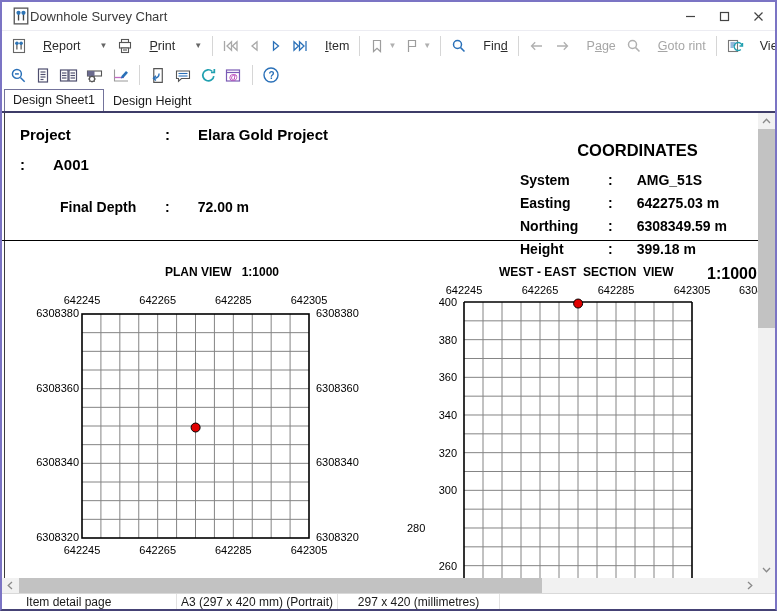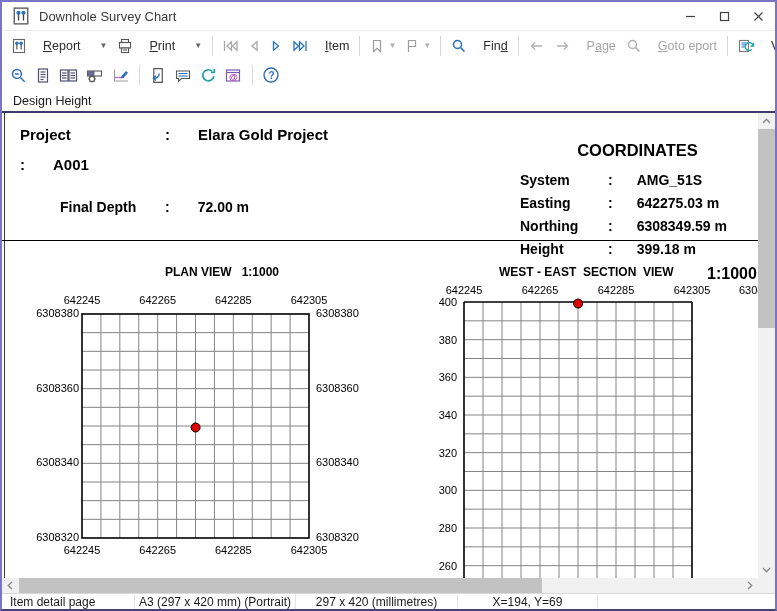--- a/index.html
+++ b/index.html
@@ -1,20 +1,20 @@
 <!DOCTYPE html>
 <html><head>
 <meta charset="utf-8">
 <style>
   html,body{margin:0;padding:0;background:#cfcfcf;font-family:"Liberation Sans",sans-serif;}
   .window{width:777px;height:611px;box-sizing:border-box;border:2px solid #7b74c4;border-bottom-color:#454275;
     background:#fff;display:flex;flex-direction:column;overflow:hidden;position:relative;}
   
   .titlebar{flex:0 0 28px;display:flex;align-items:center;padding:0 0 0 10px;background:#fff;border-bottom:1px solid #ececf2;}
-  .titlebar .title{font-size:13px;color:#3a3a3a;margin-left:9px;flex:1;white-space:nowrap;}
+  .titlebar .title{font-size:13px;color:#3a3a3a;flex:1;white-space:nowrap;}
   .win-controls{display:flex;height:100%;}
   .win-btn{width:34px;height:100%;display:flex;align-items:center;justify-content:center;}
   
   .toolbar{display:flex;align-items:center;padding:0 4px;background:#fff;}
   .tb1{flex:0 0 30px;}
   .tb2{flex:0 0 28px;}
   .tbtn{display:flex;align-items:center;gap:16px;padding:2px 5px;font-size:12.5px;color:#2b2b2b;white-space:nowrap;border-radius:2px;}
   .tbtn.disabled{color:#a6a6a6;}
   .ibtn{display:flex;align-items:center;justify-content:center;padding:3px 4px;}
   .ul{text-decoration:underline;}
@@ -45,21 +45,21 @@
   .vscroll{position:absolute;right:0;top:0;width:17px;height:465px;background:#f1f1f1;}
   .vthumb{position:absolute;left:0;top:16px;width:17px;height:199px;background:#c2c2c2;}
   .varrow{position:absolute;left:0;width:17px;height:16px;display:flex;align-items:center;justify-content:center;}
   .hscroll{position:absolute;left:0;top:465px;width:756px;height:15px;background:#f1f1f1;}
   .hthumb{position:absolute;left:17px;top:0;width:523px;height:15px;background:#c2c2c2;}
   .harrow{position:absolute;top:0;width:16px;height:15px;display:flex;align-items:center;justify-content:center;}
   .scroll-corner{position:absolute;right:0;top:465px;width:17px;height:15px;background:#f1f1f1;}
   
   .statusbar{flex:1;display:flex;align-items:center;font-size:12px;color:#1a1a1a;background:#fff;border-top:1px solid #d9d9d9;}
   .scell{height:100%;display:flex;align-items:center;border-right:1px solid #e2e2e2;box-sizing:border-box;}
-  .scell.c1{width:133px;padding-left:8px;}
+  .scell.c1{width:175px;padding-left:24px;}
   .scell.c2{width:161px;justify-content:center;}
   .scell.c3{width:162px;justify-content:center;}
   .scell.c4{width:140px;justify-content:center;}
   .scell.c5{flex:1;border-right:none;}
   svg{display:block;}
 </style>
 </head>
 <body>
 
 <div class="window">
@@ -197,21 +197,21 @@
         </span>
       <span class="lblgrp"><span>P</span><span class="ul">a</span><span>ge</span></span>
     </div>
     <div class="tbtn disabled">
       <span>
           <svg width="16" height="16" viewBox="0 0 16 16" fill="none" stroke="#b0b0b0" stroke-width="1.5">
             <circle cx="6.5" cy="6.5" r="4"></circle>
             <line x1="9.6" y1="9.6" x2="13.5" y2="13.5"></line>
           </svg>
         </span>
-      <span class="lblgrp"><span class="ul">G</span><span>oto eport</span></span>
+      <span class="lblgrp"><span class="ul">G</span><span>oto rint</span></span>
     </div>
     <div class="sep"></div>
     <div class="tbtn">
       <span>
           <svg width="17" height="16" viewBox="0 0 17 16">
             <rect x="1.5" y="2.5" width="9" height="11" fill="#fff" stroke="#777" stroke-width="1.1"></rect>
             <line x1="3.5" y1="5" x2="8.5" y2="5" stroke="#2a70b8"></line>
             <line x1="3.5" y1="7" x2="8.5" y2="7" stroke="#2a70b8"></line>
             <line x1="3.5" y1="9" x2="6.5" y2="9" stroke="#2a70b8"></line>
             <path d="M15 7.5a4 4 0 10-1.2 4" fill="none" stroke="#21a0b0" stroke-width="1.4"></path>
@@ -336,20 +336,21 @@
       <span>
           <svg width="18" height="18" viewBox="0 0 18 18">
             <circle cx="9" cy="9" r="7" fill="none" stroke="#2a70b8" stroke-width="1.4"></circle>
             <text x="6.6" y="12.6" font-size="10" font-weight="bold" fill="#2a70b8" font-family="Liberation Sans, sans-serif">?</text>
           </svg>
         </span>
     </div>
   </div>
 
   <div class="tabbar">
+    <div class="tab active">Design Sheet1</div>
     <div class="tab">Design Height</div>
   </div>
 
   <div class="content-area">
     <div class="page" id="charts">
       <div class="page-edge"></div>
 
       <div class="hrow" style="left:18px;top:13px;font-size:15px;">
         <span class="lbl" style="width:145px;">Project</span>
           <span class="cln">:</span>
@@ -440,21 +441,21 @@
         <div class="tick" style="left: 503px; top: 171px; width: 70px; text-align: center;">642265</div>
         <div class="tick" style="left: 579px; top: 171px; width: 70px; text-align: center;">642285</div>
         <div class="tick" style="left: 655px; top: 171px; width: 70px; text-align: center;">642305</div>
         <div class="tick" style="left: 737px; top: 171px; width: 40px;">6308</div>
         <div class="tick" style="left: 405px; top: 183px; width: 50px; text-align: right;">400</div>
         <div class="tick" style="left: 405px; top: 220.667px; width: 50px; text-align: right;">380</div>
         <div class="tick" style="left: 405px; top: 258.333px; width: 50px; text-align: right;">360</div>
         <div class="tick" style="left: 405px; top: 296px; width: 50px; text-align: right;">340</div>
         <div class="tick" style="left: 405px; top: 333.666px; width: 50px; text-align: right;">320</div>
         <div class="tick" style="left: 405px; top: 371.333px; width: 50px; text-align: right;">300</div>
-        <div class="tick" style="left: 405px; top: 409px; width: 50px; text-align: right;">280</div>
+        <div class="tick" style="left: 405px; top: 409px; width: 50px; ">280</div>
         <div class="tick" style="left: 405px; top: 446.666px; width: 50px; text-align: right;">260</div>
         <svg width="231" height="282" style="position:absolute;left:461px;top:184px;">
           <line x1="20" y1="5" x2="20" y2="282" stroke="#848484" stroke-width="1"></line>
           <line x1="39" y1="5" x2="39" y2="282" stroke="#848484" stroke-width="1"></line>
           <line x1="58" y1="5" x2="58" y2="282" stroke="#848484" stroke-width="1"></line>
           <line x1="77" y1="5" x2="77" y2="282" stroke="#848484" stroke-width="1"></line>
           <line x1="96" y1="5" x2="96" y2="282" stroke="#848484" stroke-width="1"></line>
           <line x1="115" y1="5" x2="115" y2="282" stroke="#848484" stroke-width="1"></line>
           <line x1="134" y1="5" x2="134" y2="282" stroke="#848484" stroke-width="1"></line>
           <line x1="153" y1="5" x2="153" y2="282" stroke="#848484" stroke-width="1"></line>
@@ -508,17 +509,16 @@
           </svg>
         </div>
     </div>
     <div class="scroll-corner"></div>
   </div>
 
   <div class="statusbar">
     <div class="scell c1">Item detail page</div>
     <div class="scell c2">A3 (297 x 420 mm) (Portrait)</div>
     <div class="scell c3">297 x 420 (millimetres)</div>
-    <div class="scell c4">X=194, Y=69</div>
     <div class="scell c5"></div>
   </div>
 
 </div>
 
 </body></html>

